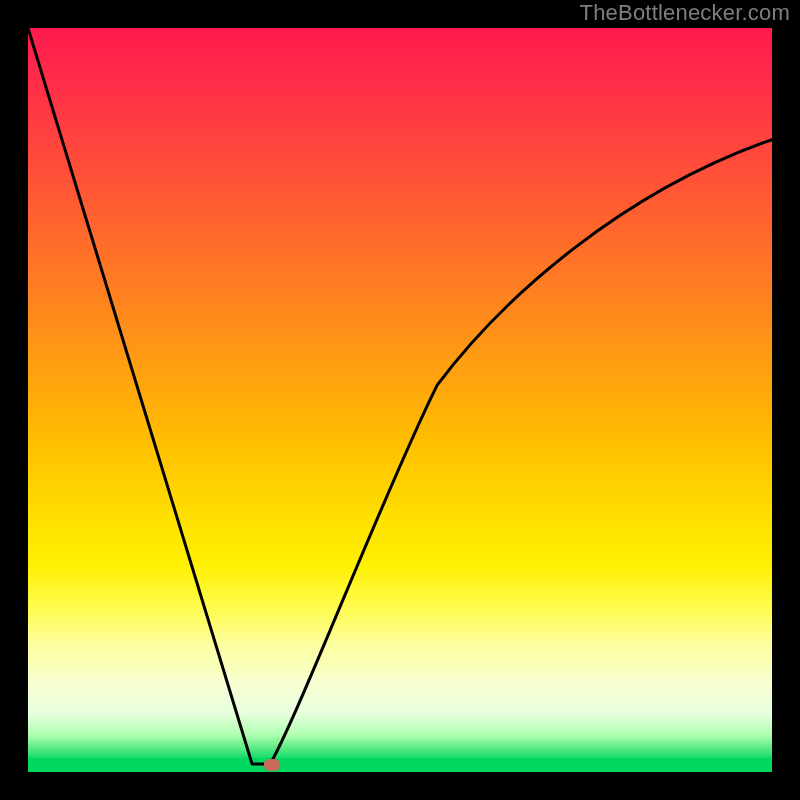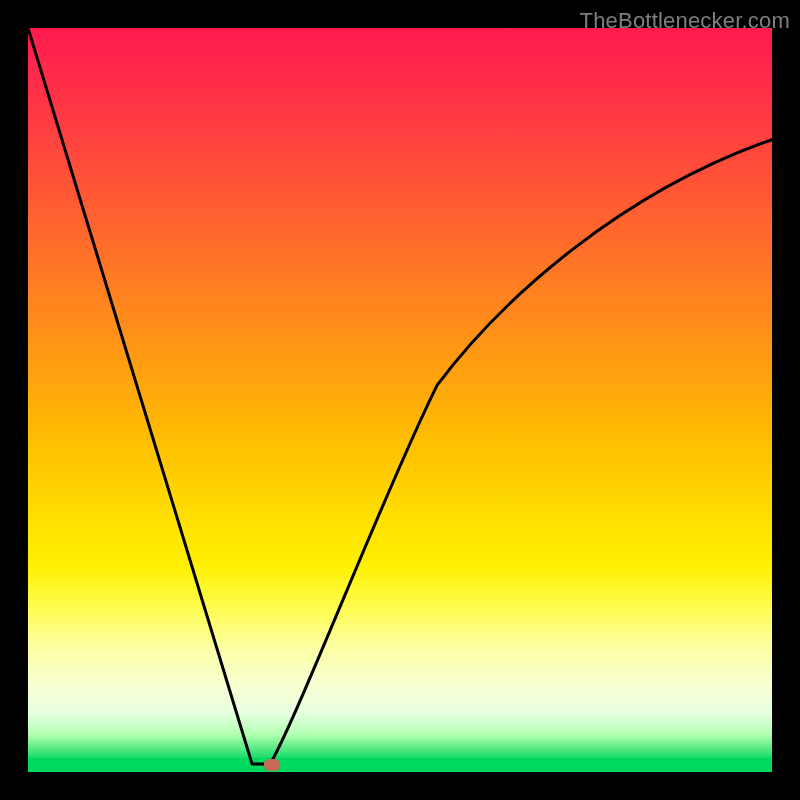--- a/index.html
+++ b/index.html
@@ -40,21 +40,21 @@
       #f8ffd0 88%,
       #e8ffe0 92%,
       #b0ffb0 95%,
       #50e880 97%,
       #00d860 98.5%,
       #00e070 100%
     );
   }
   .watermark {
     position: absolute;
-    top: 8px;
+    top: 0;
     right: 10px;
     color: #7e7e7e;
     font-size: 22px;
     letter-spacing: 0.2px;
     font-weight: 500;
     user-select: none;
     z-index: 5;
   }
   svg.curve {
     position: absolute;

